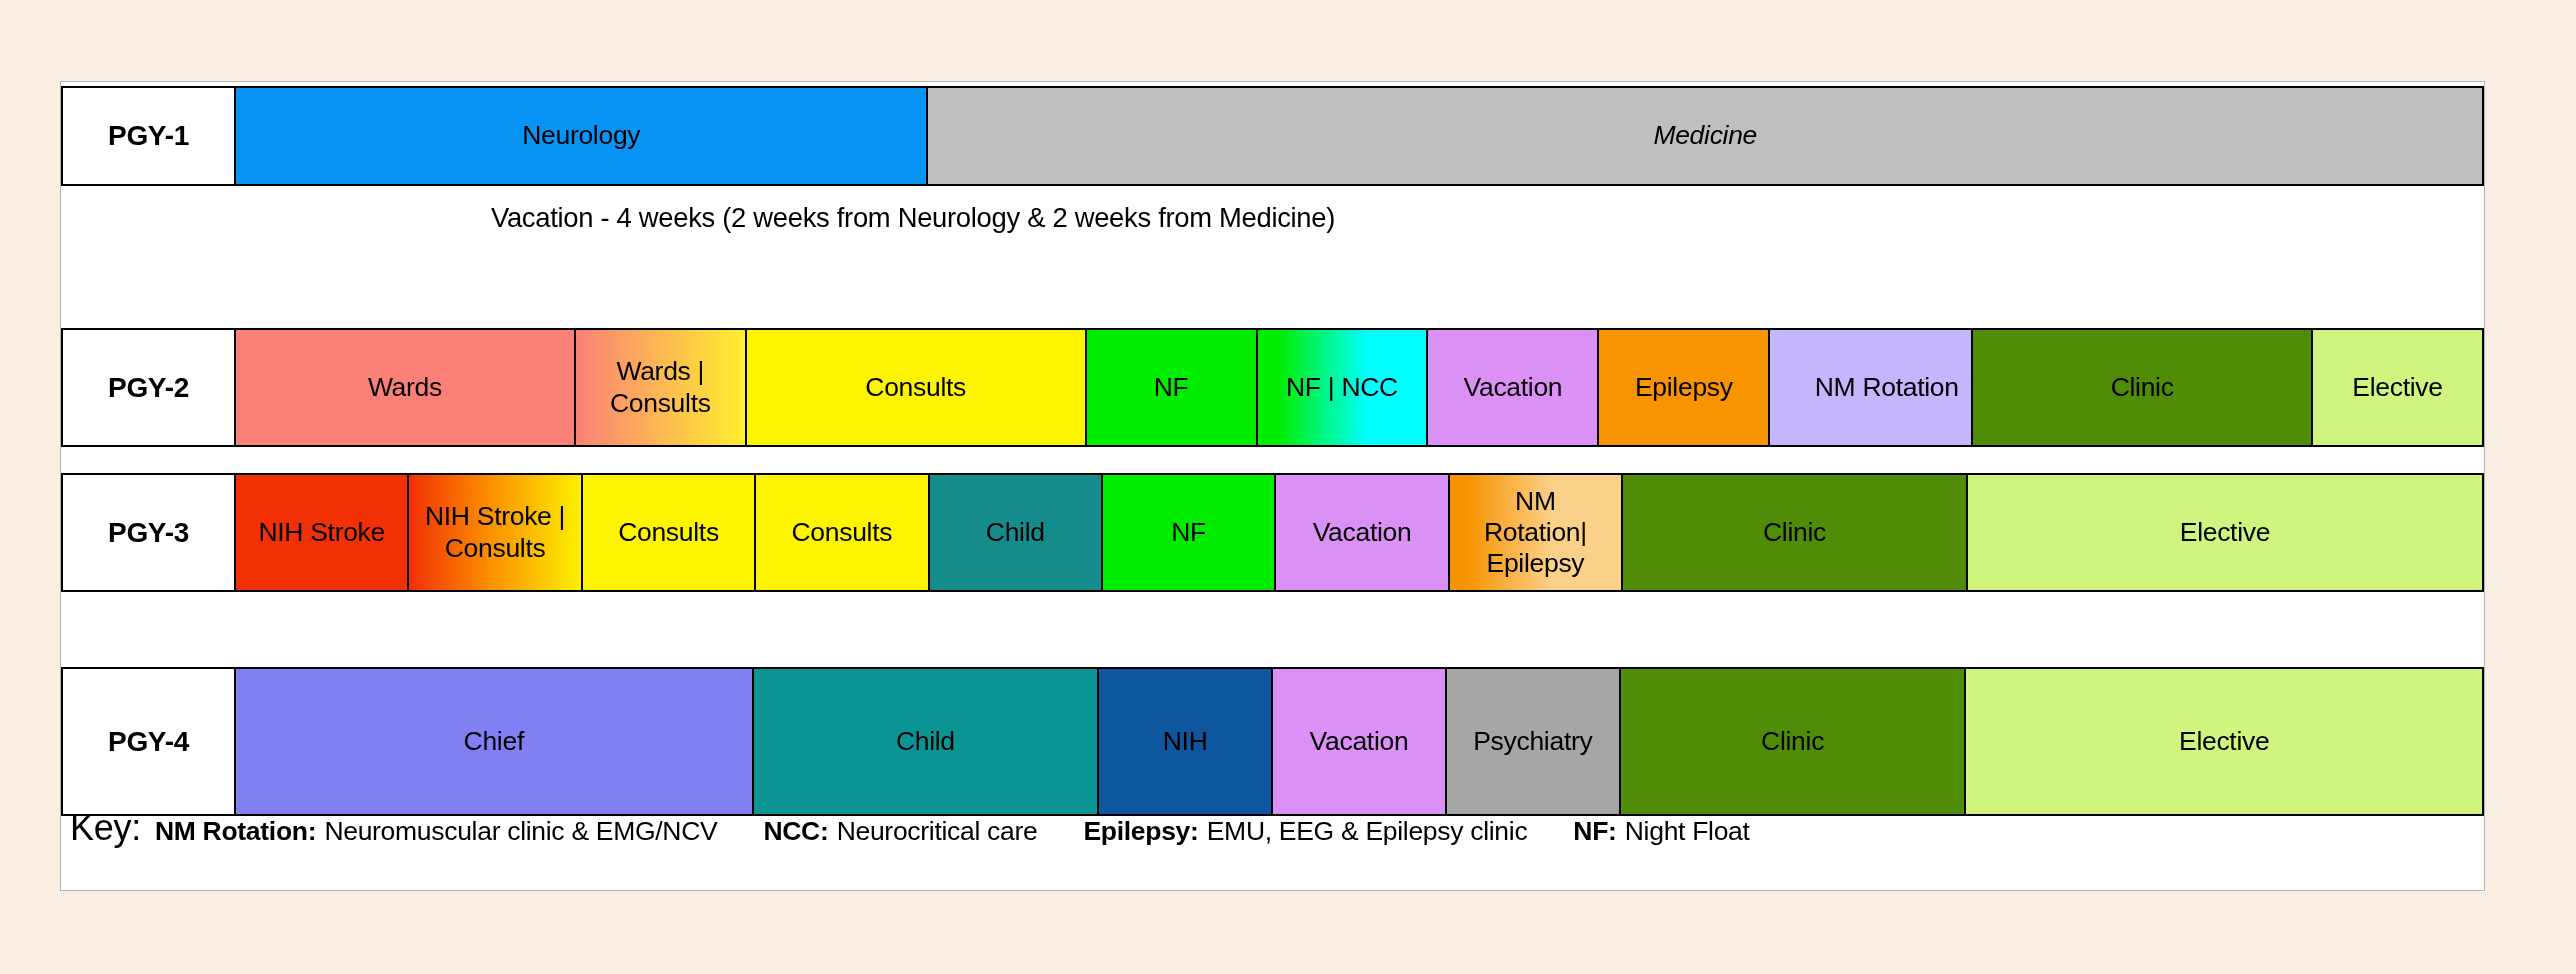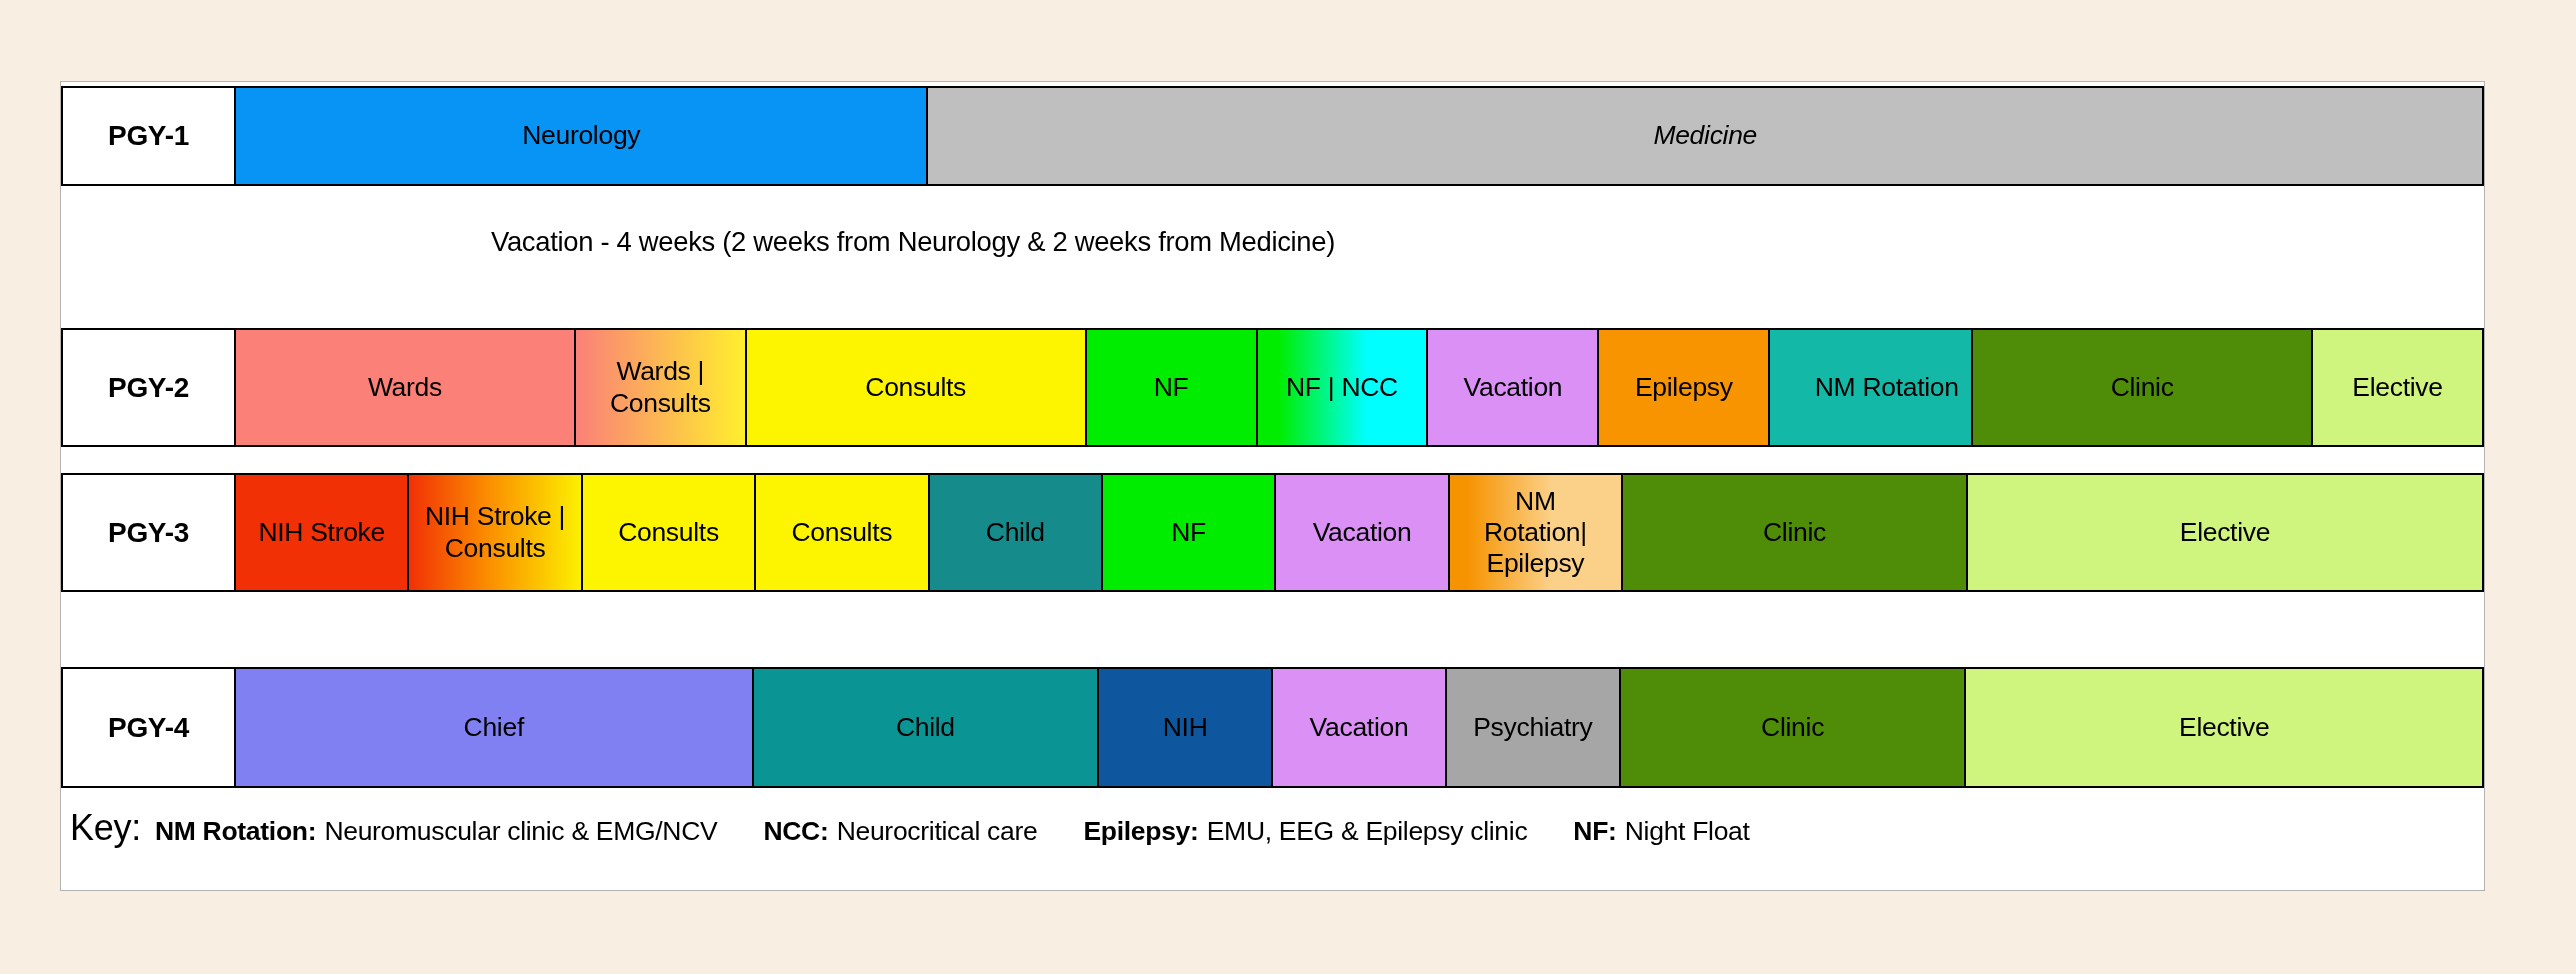--- a/index.html
+++ b/index.html
@@ -46,21 +46,21 @@
   .cell.label-cell {
     flex: 0 0 171px;
     font-weight: bold;
     font-size: 28px;
     background: #fff;
   }
   .cell.rot { flex-basis: 0; }
   .vacation-note {
     position: absolute;
     left: 430px;
-    top: 144px;
+    top: 120px;
     font-size: 27.4px;
     letter-spacing: -0.3px;
     white-space: nowrap;
     text-align: right;
   }
   .key-line {
     position: absolute;
     left: 9.1px;
     top: 725px;
     display: flex;
@@ -89,41 +89,41 @@
       <div class="sched-row" style="top: 210px; height: 119px; margin-top: 36px;">
         <div class="cell label-cell">PGY-2</div>
         <div class="cell rot" style="flex-grow: 2; background: rgb(250, 128, 120); text-align: center;">Wards</div>
         <div class="cell rot" style="flex-grow: 1; background: linear-gradient(90deg, rgb(250, 128, 120), rgb(255, 239, 46));">Wards |
 Consults</div>
         <div class="cell rot" style="flex-grow: 2; background: rgb(253, 245, 0);">Consults</div>
         <div class="cell rot" style="flex-grow: 1; background: rgb(0, 237, 0);">NF</div>
         <div class="cell rot" style="flex-grow: 1; background: linear-gradient(90deg, rgb(0, 237, 0) 12%, rgb(0, 255, 255) 65%);">NF | NCC</div>
         <div class="cell rot" style="flex-grow: 1; background: rgb(218, 144, 245);">Vacation</div>
         <div class="cell rot" style="flex-grow: 1; background: rgb(247, 148, 0);">Epilepsy</div>
-        <div class="cell rot" style="flex-grow: 1; background: #14b8a6; padding-left: 32px;">NM Rotation</div>
+        <div class="cell rot" style="flex-grow: 1; background: #c4b5fd; padding-left: 32px;">NM Rotation</div>
         <div class="cell rot" style="flex-grow: 2; background: rgb(79, 140, 8);">Clinic</div>
         <div class="cell rot" style="flex-grow: 1; background: rgb(208, 245, 126);">Elective</div>
       </div>
       <div class="sched-row" style="top: 391px; height: 119px;">
         <div class="cell label-cell">PGY-3</div>
         <div class="cell rot" style="flex-grow: 1; background: rgb(241, 48, 6);">NIH Stroke</div>
         <div class="cell rot" style="flex-grow: 1; background: linear-gradient(90deg, rgb(241, 48, 6), rgb(251, 140, 0) 45%, rgb(252, 240, 0));">NIH Stroke |
 Consults</div>
         <div class="cell rot" style="flex-grow: 1; background: rgb(253, 245, 0);">Consults</div>
         <div class="cell rot" style="flex-grow: 1; background: rgb(253, 245, 0);">Consults</div>
         <div class="cell rot" style="flex-grow: 1; background: rgb(21, 139, 139);">Child</div>
         <div class="cell rot" style="flex-grow: 1; background: rgb(0, 237, 0);">NF</div>
         <div class="cell rot" style="flex-grow: 1; background: rgb(218, 144, 245);">Vacation</div>
         <div class="cell rot" style="flex-grow: 1; background: linear-gradient(90deg, rgb(246, 147, 0) 10%, rgb(251, 209, 137) 60%);">NM
 Rotation|
 Epilepsy</div>
         <div class="cell rot" style="flex-grow: 2; background: rgb(79, 140, 8);">Clinic</div>
         <div class="cell rot" style="flex-grow: 3; background: rgb(208, 245, 126);">Elective</div>
       </div>
-      <div class="sched-row" style="top: 585px; height: 121px;">
+      <div class="sched-row" style="top: 585px; height: 149px;">
         <div class="cell label-cell">PGY-4</div>
         <div class="cell rot" style="flex-grow: 3; background: rgb(128, 128, 242);">Chief</div>
         <div class="cell rot" style="flex-grow: 2; background: rgb(11, 148, 148);">Child</div>
         <div class="cell rot" style="flex-grow: 1; background: rgb(14, 87, 158);">NIH</div>
         <div class="cell rot" style="flex-grow: 1; background: rgb(218, 144, 245);">Vacation</div>
         <div class="cell rot" style="flex-grow: 1; background: rgb(166, 166, 166);">Psychiatry</div>
         <div class="cell rot" style="flex-grow: 2; background: rgb(79, 140, 8);">Clinic</div>
         <div class="cell rot" style="flex-grow: 3; background: rgb(208, 245, 126);">Elective</div>
       </div>
     </div>

